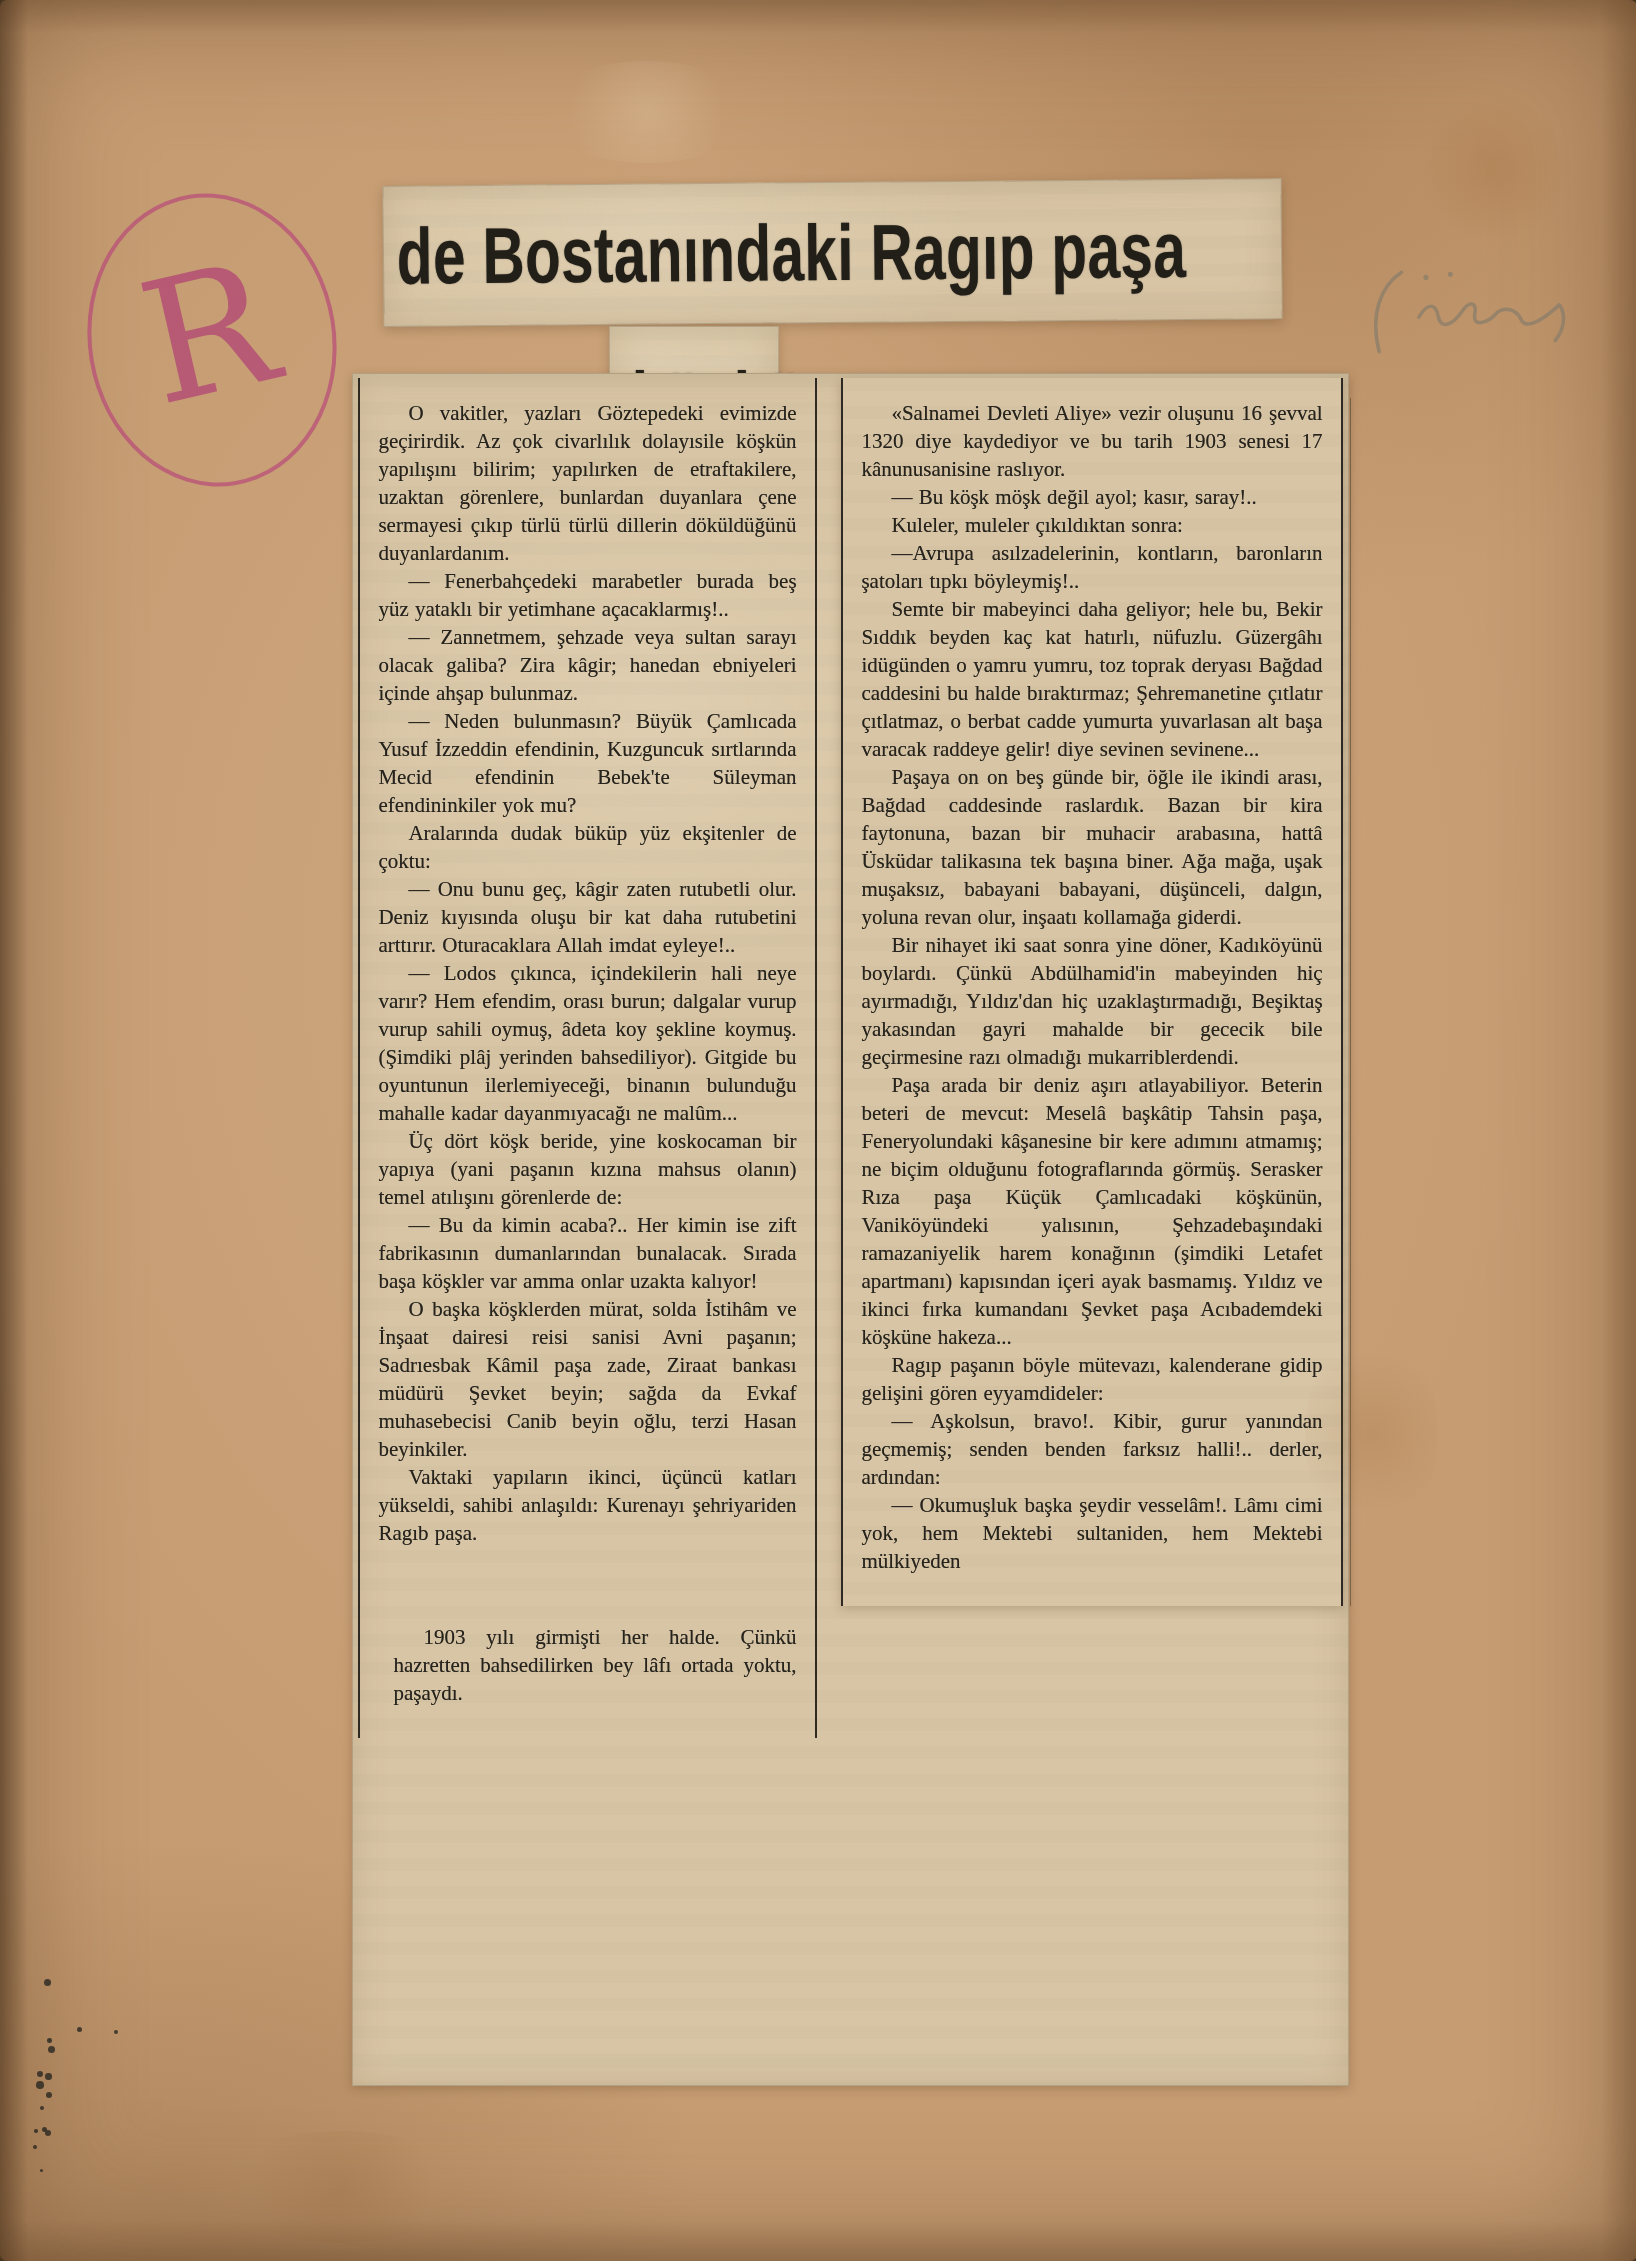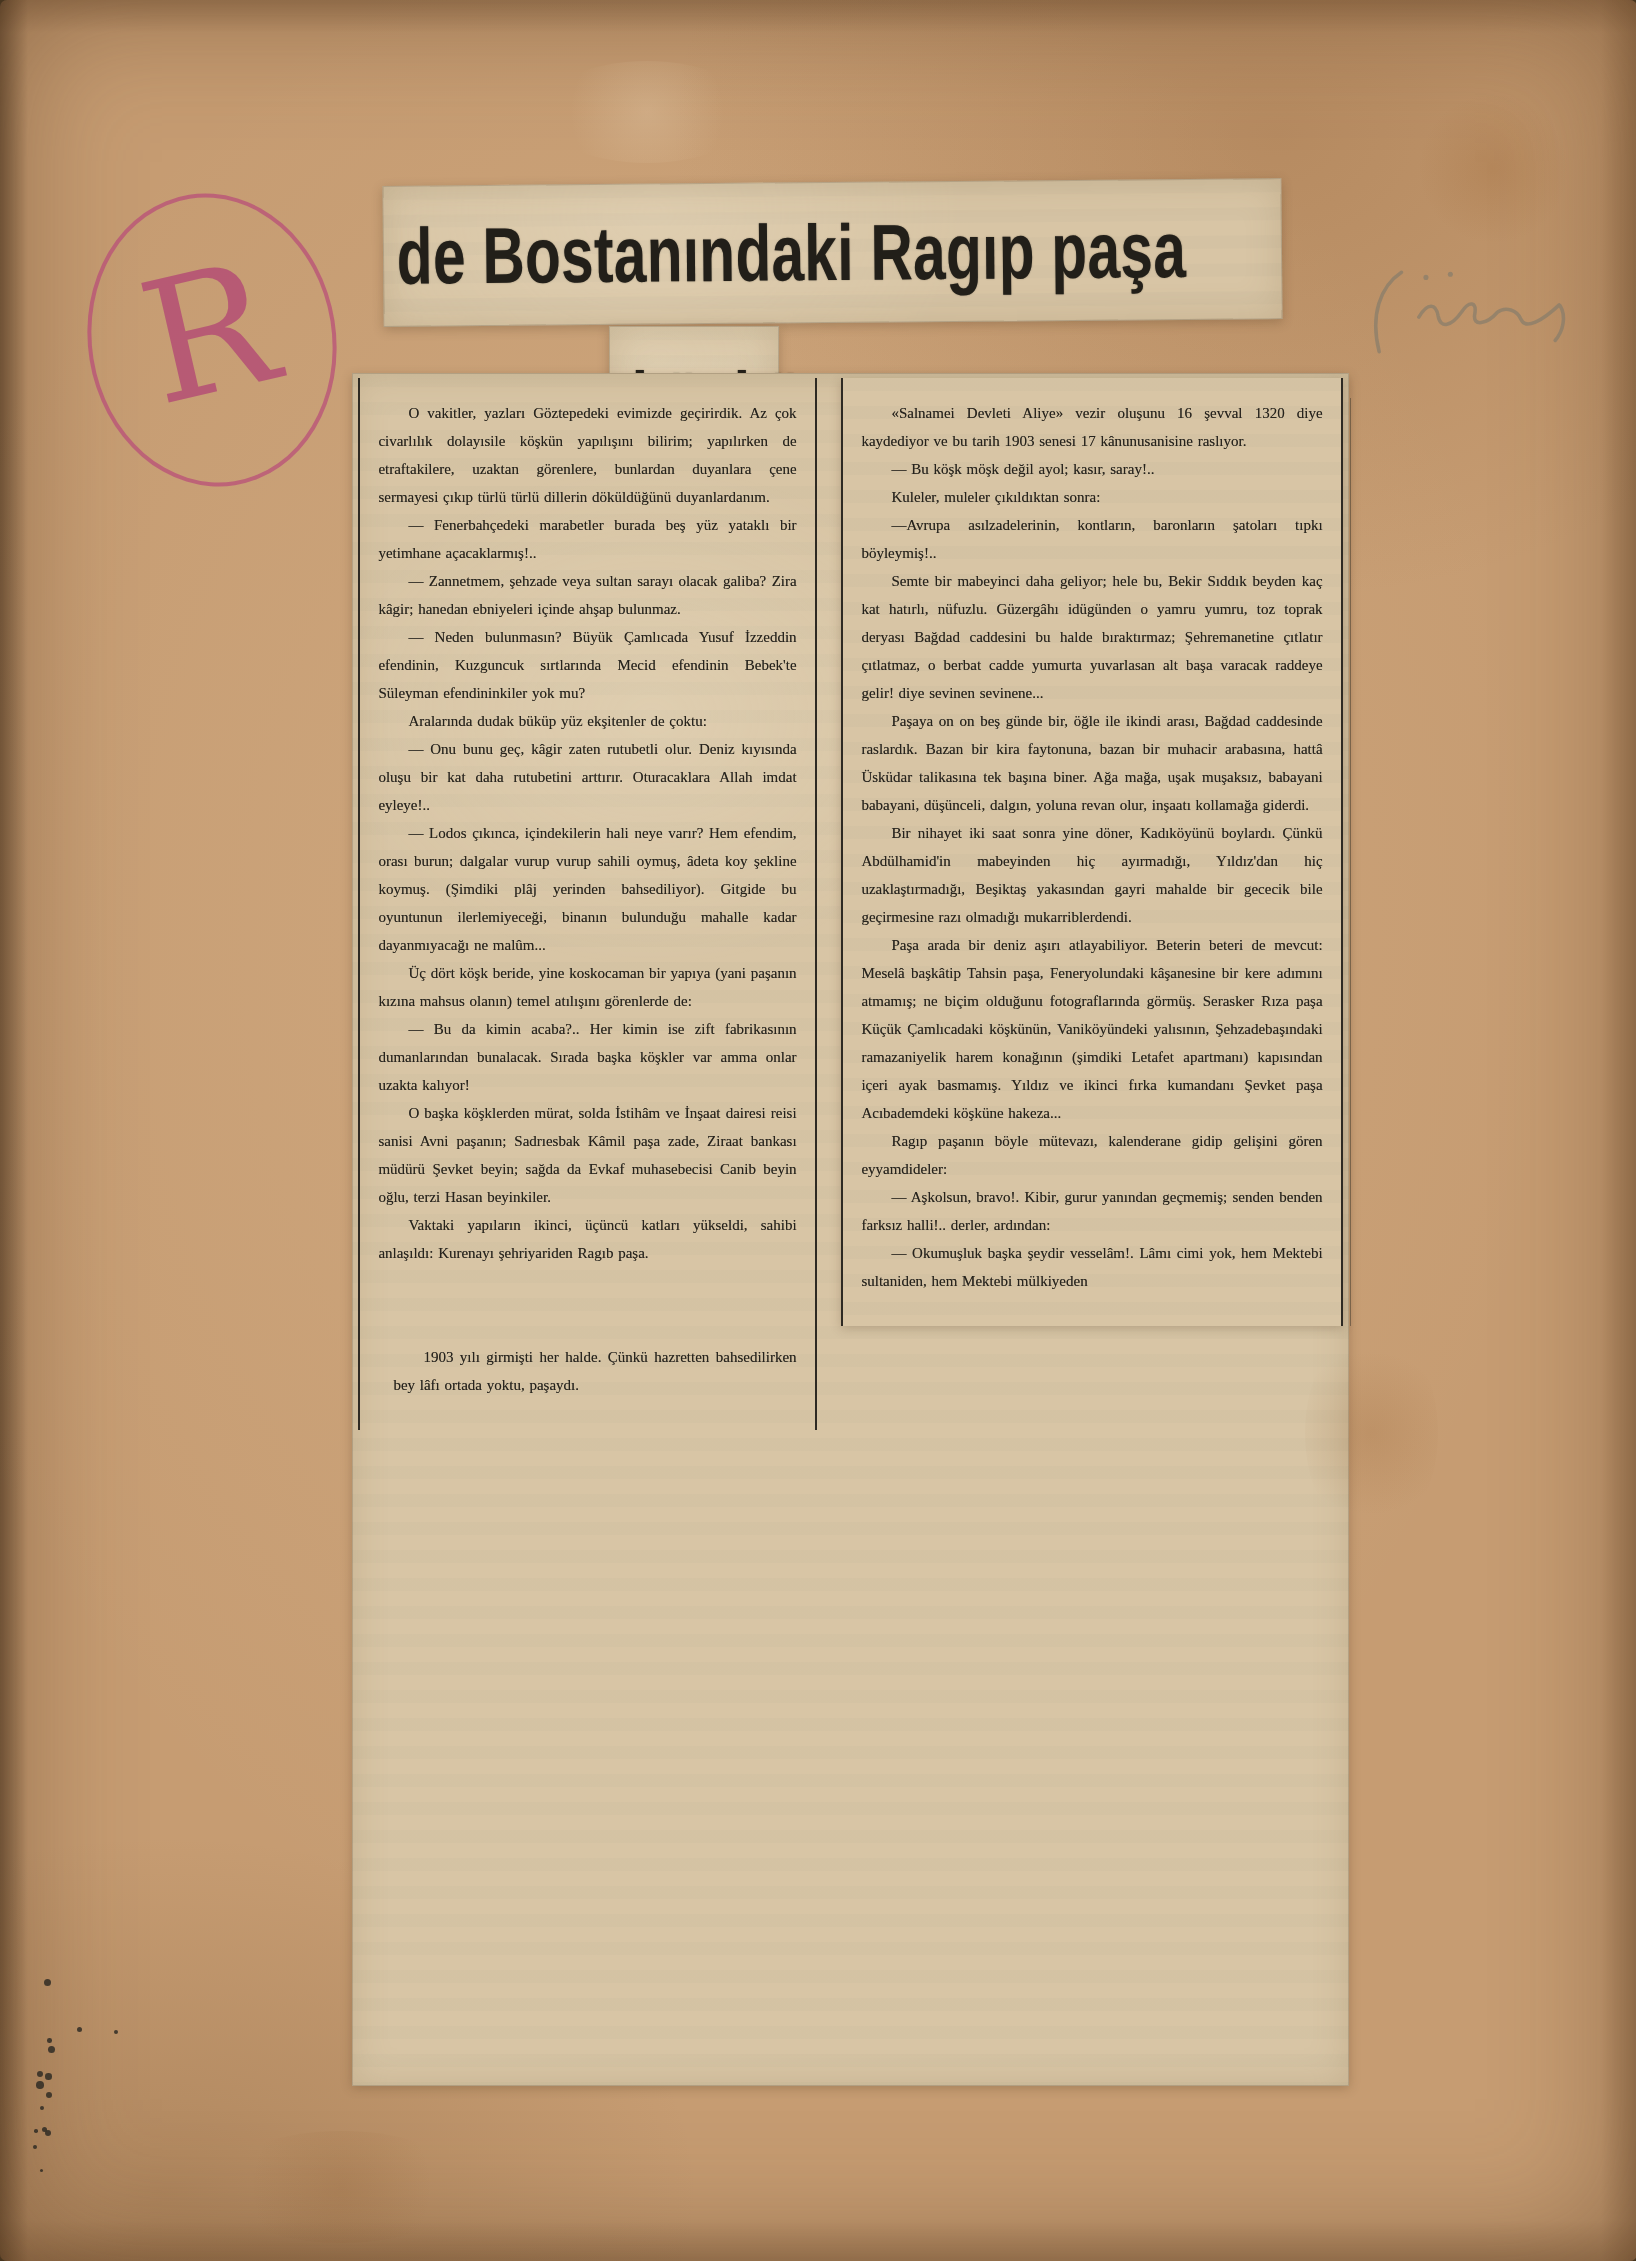--- a/index.html
+++ b/index.html
@@ -45,21 +45,21 @@
   .col-right{
     left:841px; width:502px; background:#d8c5a5;
     background-image:repeating-linear-gradient(180deg, rgba(120,130,118,.045) 0 13.3px, transparent 13.3px 28px);
     box-shadow: 0 3.1px 10.2px rgba(80,55,30,.25);
   }
   .col-right::after{
     content:""; position:absolute; right:-10.2px; top:20.4px; bottom:0; width:1.5px;
     background:rgba(72,64,50,.55);
   }
   .para{
-    font-size:15px; line-height:28px; color:#26231d;
+    font-size:21px; line-height:28px; color:#26231d;
     text-align:justify; text-indent:30px; margin:0; word-spacing:1px;
     text-shadow:0 0 0.5px rgba(38,35,29,.5);
   }
   .col-left  .para:nth-of-type(12){ margin-top:76px;margin-left:15px; }
   .col-right .para:nth-of-type(7){ }
 
   .stamp{
     position:absolute; left:88px; top:193px; width:240px; height:286px;
     border:4.6px solid rgba(184,76,120,.72); border-radius:50%;
     transform:rotate(-9deg);
@@ -119,21 +119,21 @@
       <p class="para">— Neden bulunmasın? Büyük Çamlıcada Yusuf İzzeddin efendinin, Kuzguncuk sırtlarında Mecid efendinin Bebek'te Süleyman efendininkiler yok mu?</p>
 
       <p class="para">Aralarında dudak büküp yüz ekşitenler de çoktu:</p>
 
       <p class="para">— Onu bunu geç, kâgir zaten rutubetli olur. Deniz kıyısında oluşu bir kat daha rutubetini arttırır. Oturacaklara Allah imdat eyleye!..</p>
 
       <p class="para">— Lodos çıkınca, içindekilerin hali neye varır? Hem efendim, orası burun; dalgalar vurup vurup sahili oymuş, âdeta koy şekline koymuş. (Şimdiki plâj yerinden bahsediliyor). Gitgide bu oyuntunun ilerlemiyeceği, binanın bulunduğu mahalle kadar dayanmıyacağı ne malûm...</p>
 
       <p class="para">Üç dört köşk beride, yine koskocaman bir yapıya (yani paşanın kızına mahsus olanın) temel atılışını görenlerde de:</p>
 
-      <p class="para">— Bu da kimin acaba?.. Her kimin ise zift fabrikasının dumanlarından bunalacak. Sırada başka köşkler var amma onlar uzakta kalıyor!</p>
+      <p class="para">— Bu da kimin acaba?.. Her kimin ise zift fabrikasının dumanlarından bunalacak. Sırada başa köşkler var amma onlar uzakta kalıyor!</p>
 
       <p class="para">O başka köşklerden mürat, solda İstihâm ve İnşaat dairesi reisi sanisi Avni paşanın; Sadrıesbak Kâmil paşa zade, Ziraat bankası müdürü Şevket beyin; sağda da Evkaf muhasebecisi Canib beyin oğlu, terzi Hasan beyinkiler.</p>
 
       <p class="para">Vaktaki yapıların ikinci, üçüncü katları yükseldi, sahibi anlaşıldı: Kurenayı şehriyariden Ragıb paşa.</p>
 
       <p class="para">1903 yılı girmişti her halde. Çünkü hazretten bahsedilirken bey lâfı ortada yoktu, paşaydı.</p>
     </div>
 
   <div class="col col-right">
 

